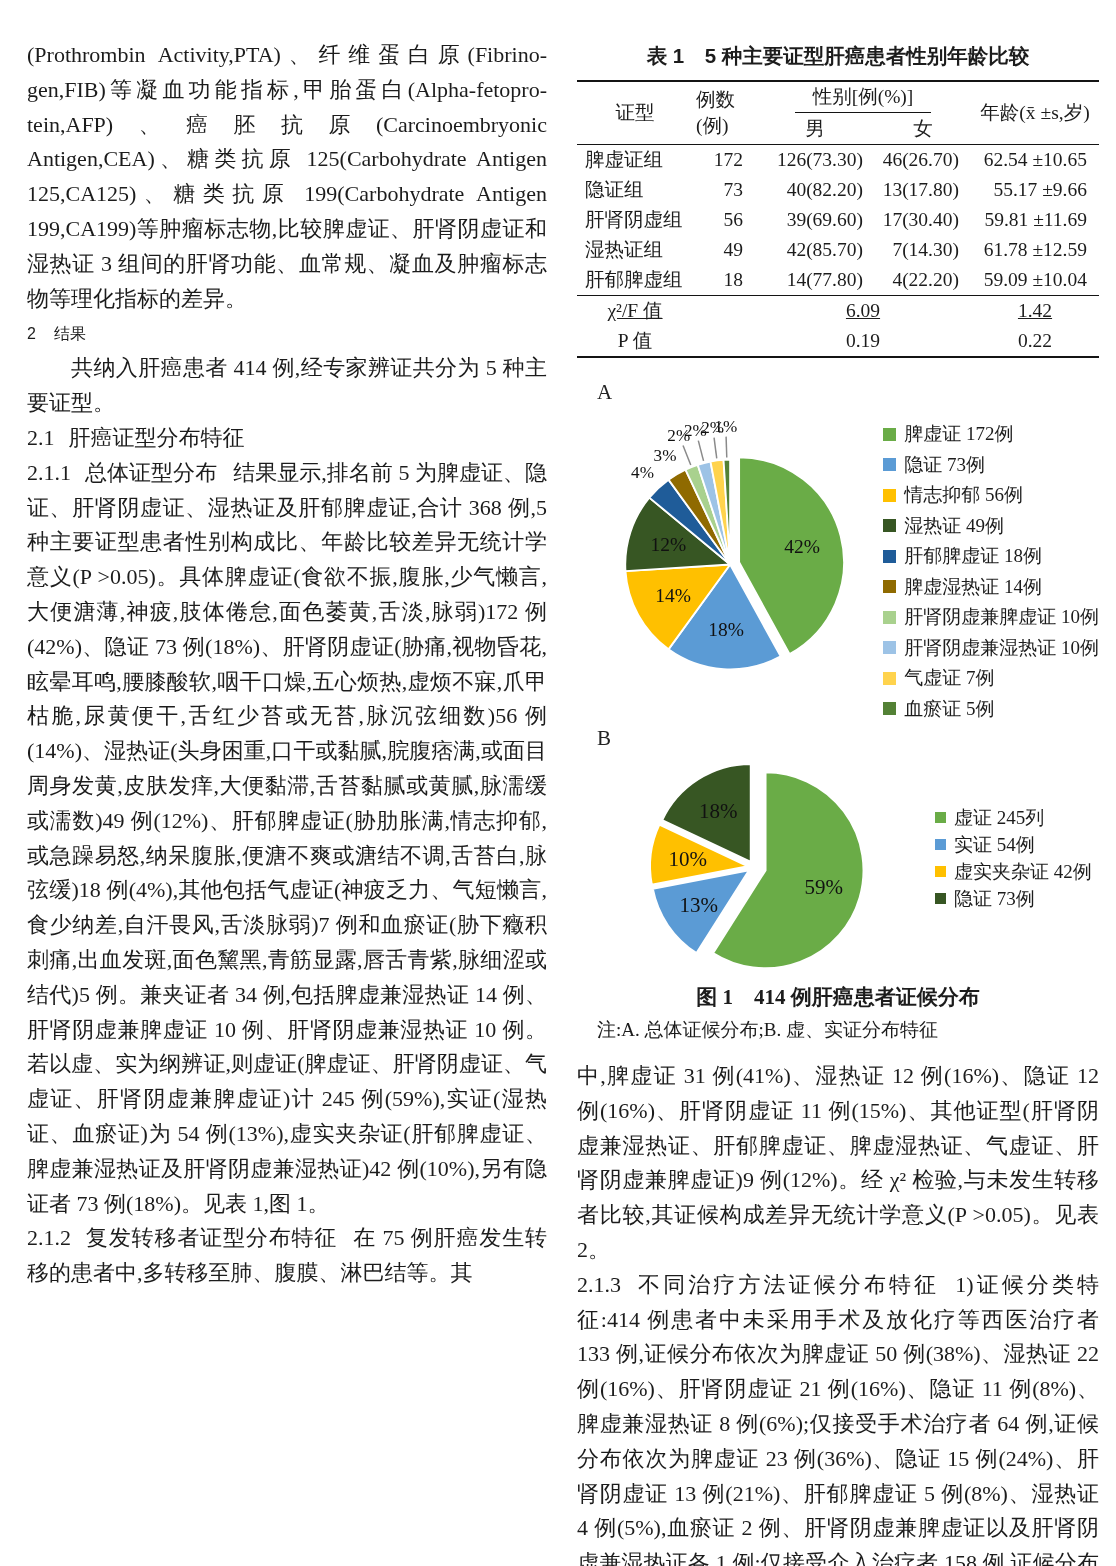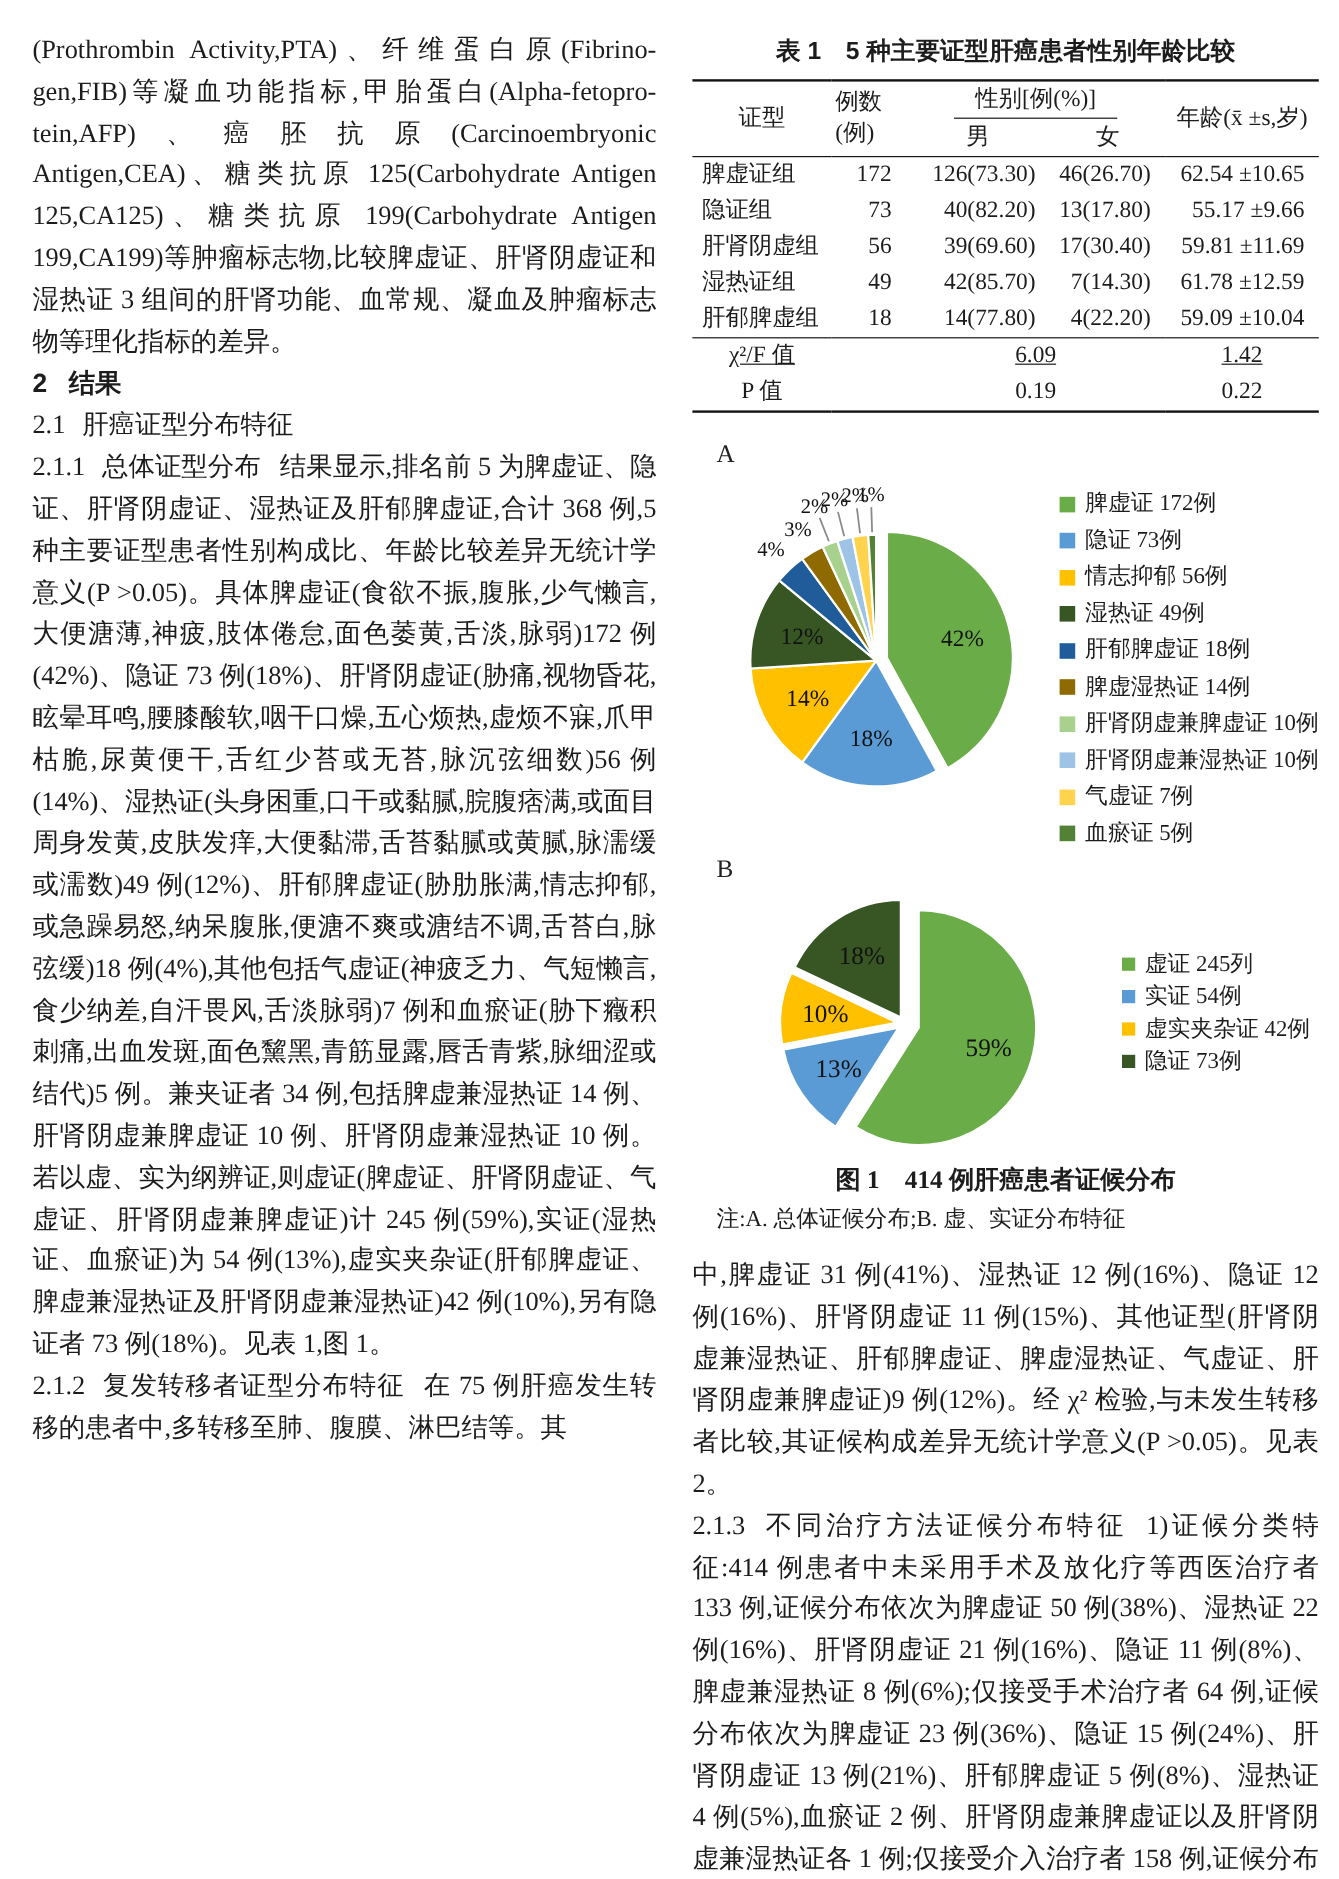--- a/index.html
+++ b/index.html
@@ -1,26 +1,26 @@
 <!DOCTYPE html>
 <html><head>
 <meta charset="utf-8">
 <style>
   html,body{margin:0;padding:0;background:#ffffff;}
   .page{position:relative;width:1116px;height:1566px;background:#fff;overflow:hidden;
         font-family:"Liberation Serif","DejaVu Serif",serif;color:#1c1c1c;}
-  .col{position:absolute;top:24px;}
+  .col{position:absolute;top:38px;}
   .col-left{left:27px;width:520px;}
   .col-right{left:577px;width:522px;}
   .para{margin:0;text-align:justify;font-size:22px;line-height:34.8px;}
   .indent{text-indent:2em;}
   .sec-no{margin-right:14px;}
   .sec-sub{margin-right:16px;}
-  .h2{margin:0;font-family:"Liberation Sans","DejaVu Sans",sans-serif;font-weight:bold;
-      font-size:22px;line-height:35px;}
+  .h2{margin:0;font-family:"Liberation Sans","DejaVu Sans",sans-serif;font-weight:normal;
+      font-size:16px;line-height:35px;}
   .h2 .sec-no{margin-right:18px;}
 
   
   .table-title{font-family:"Liberation Sans","DejaVu Sans",sans-serif;font-weight:bold;
                font-size:20.5px;text-align:center;margin:4px 0 10px;}
   table.t1{width:100%;border-collapse:collapse;border-top:2.2px solid #141414;
            border-bottom:2.2px solid #141414;font-size:19.5px;table-layout:fixed;}
   .t1 th,.t1 td{padding:1px 3px;font-weight:normal;line-height:28px;}
   .t1 thead{border-bottom:1.6px solid #141414;}
   .t1 tr.stat-first td{border-top:1.6px solid #141414;text-decoration:underline;}
@@ -54,20 +54,21 @@
 <body>
 
 <div class="page">
 
   <div class="col col-left">
     <p class="para">(Prothrombin Activity,PTA)、纤维蛋白原(Fibrino-gen,FIB)等凝血功能指标,甲胎蛋白(Alpha-fetopro-tein,AFP)、癌胚抗原(Carcinoembryonic Antigen,CEA)、糖类抗原 125(Carbohydrate Antigen 125,CA125)、糖类抗原 199(Carbohydrate Antigen 199,CA199)等肿瘤标志物,比较脾虚证、肝肾阴虚证和湿热证 3 组间的肝肾功能、血常规、凝血及肿瘤标志物等理化指标的差异。</p>
 
 
     <h2 class="h2"><span class="sec-no">2</span><span>结果</span></h2>
 
+    <p class="para indent">共纳入肝癌患者 414 例,经专家辨证共分为 5 种主要证型。</p>
 
     <p class="para"><span class="sec-no">2.1</span><span>肝癌证型分布特征</span></p>
 
     <p class="para"><span class="sec-no">2.1.1</span><span class="sec-sub">总体证型分布</span><span>结果显示,排名前 5 为脾虚证、隐证、肝肾阴虚证、湿热证及肝郁脾虚证,合计 368 例,5 种主要证型患者性别构成比、年龄比较差异无统计学意义(P &gt;0.05)。具体脾虚证(食欲不振,腹胀,少气懒言,大便溏薄,神疲,肢体倦怠,面色萎黄,舌淡,脉弱)172 例(42%)、隐证 73 例(18%)、肝肾阴虚证(胁痛,视物昏花,眩晕耳鸣,腰膝酸软,咽干口燥,五心烦热,虚烦不寐,爪甲枯脆,尿黄便干,舌红少苔或无苔,脉沉弦细数)56 例(14%)、湿热证(头身困重,口干或黏腻,脘腹痞满,或面目周身发黄,皮肤发痒,大便黏滞,舌苔黏腻或黄腻,脉濡缓或濡数)49 例(12%)、肝郁脾虚证(胁肋胀满,情志抑郁,或急躁易怒,纳呆腹胀,便溏不爽或溏结不调,舌苔白,脉弦缓)18 例(4%),其他包括气虚证(神疲乏力、气短懒言,食少纳差,自汗畏风,舌淡脉弱)7 例和血瘀证(胁下癥积刺痛,出血发斑,面色黧黑,青筋显露,唇舌青紫,脉细涩或结代)5 例。兼夹证者 34 例,包括脾虚兼湿热证 14 例、肝肾阴虚兼脾虚证 10 例、肝肾阴虚兼湿热证 10 例。若以虚、实为纲辨证,则虚证(脾虚证、肝肾阴虚证、气虚证、肝肾阴虚兼脾虚证)计 245 例(59%),实证(湿热证、血瘀证)为 54 例(13%),虚实夹杂证(肝郁脾虚证、脾虚兼湿热证及肝肾阴虚兼湿热证)42 例(10%),另有隐证者 73 例(18%)。见表 1,图 1。</span></p>
 
     <p class="para"><span class="sec-no">2.1.2</span><span class="sec-sub">复发转移者证型分布特征</span><span>在 75 例肝癌发生转移的患者中,多转移至肺、腹膜、淋巴结等。其</span></p>
   </div>
 
   <div class="col col-right">
 

